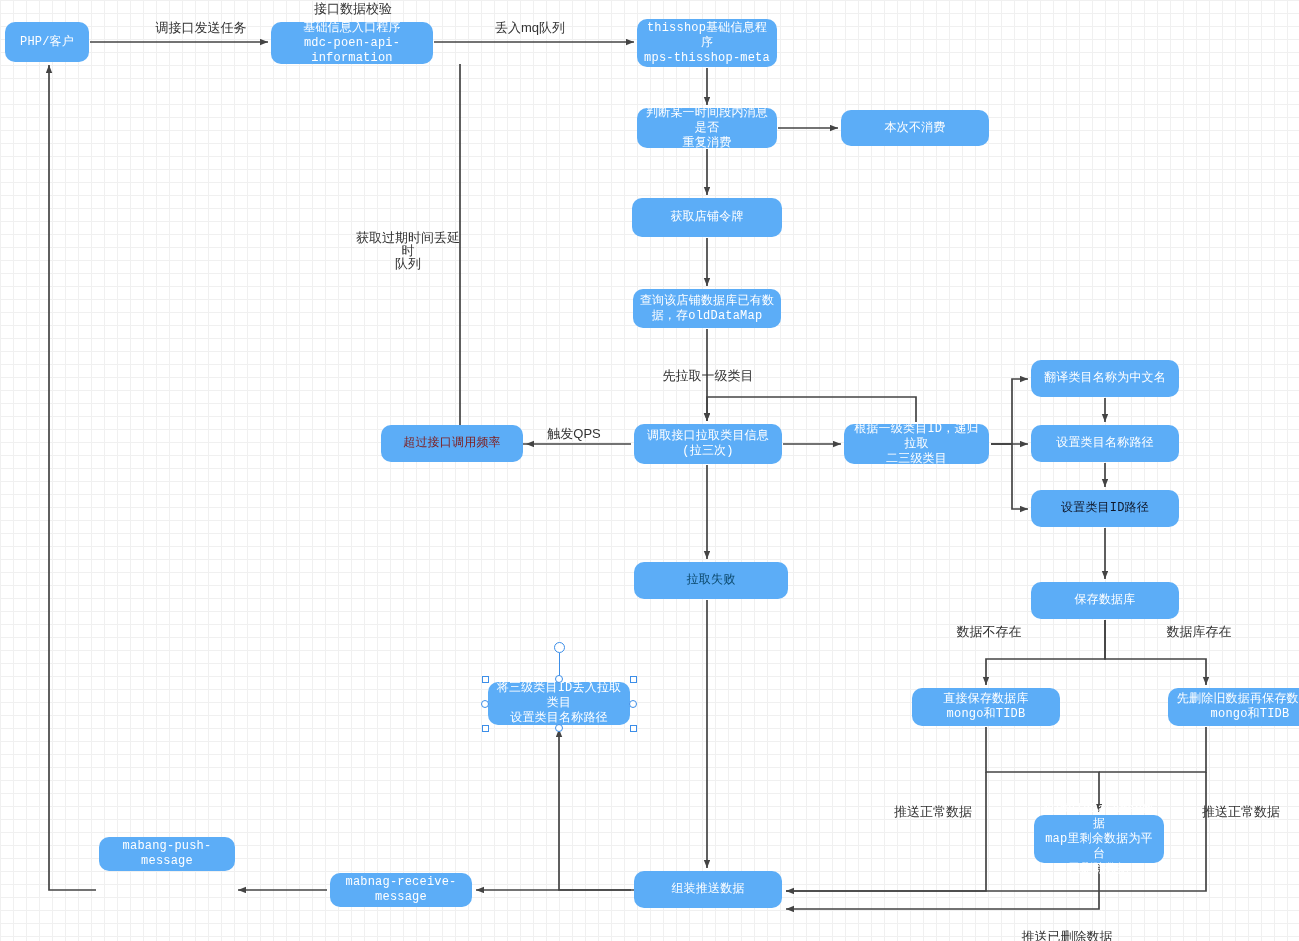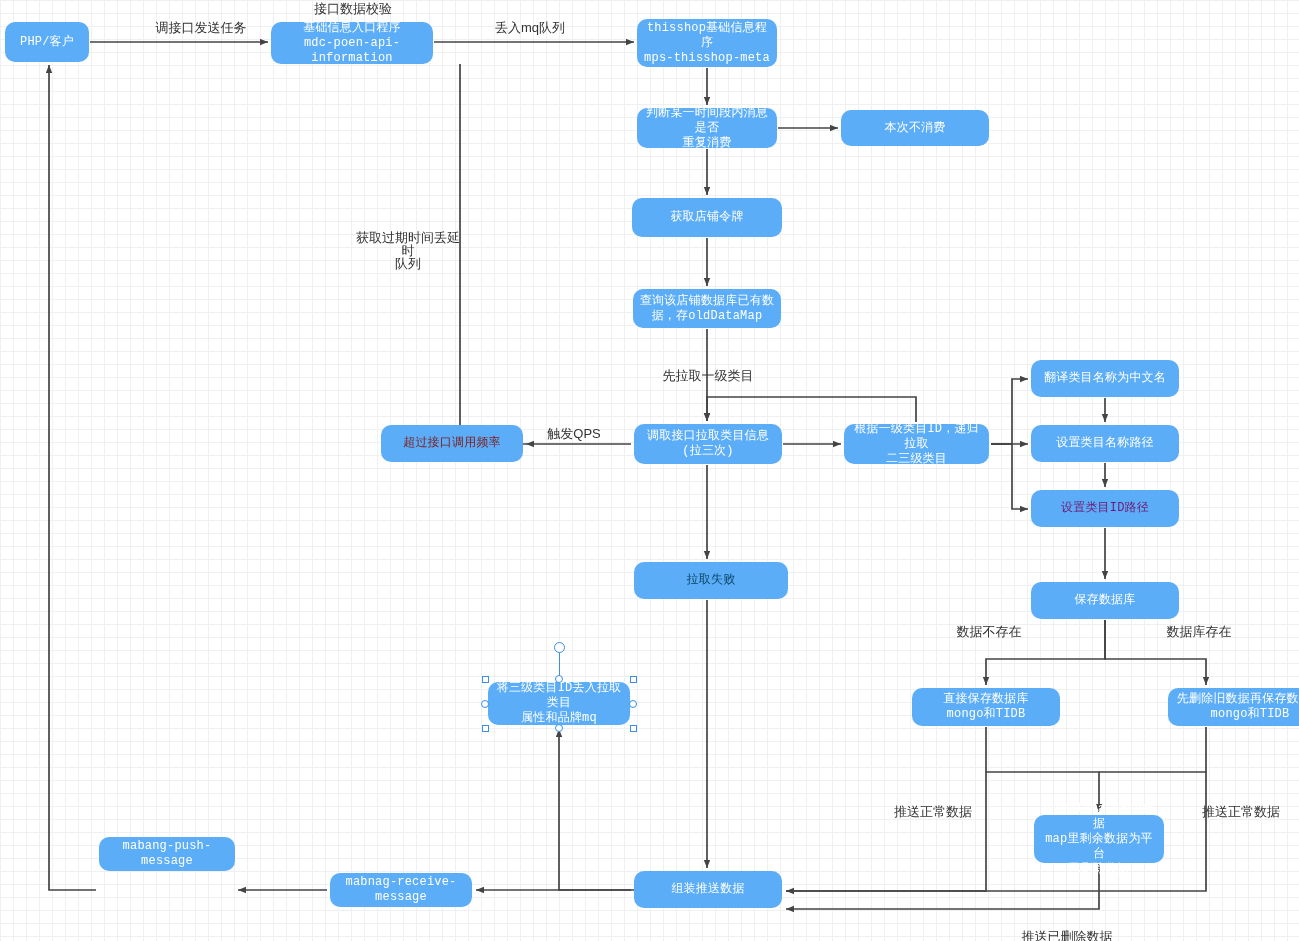--- a/index.html
+++ b/index.html
@@ -173,32 +173,32 @@
   <div class="node" style="left: 632px; top: 198px; width: 150px; height: 39px; background: rgb(92, 173, 247); color: rgb(255, 255, 255);">获取店铺令牌</div>
   <div class="node" style="left: 633px; top: 289px; width: 148px; height: 39px; background: rgb(92, 173, 247); color: rgb(255, 255, 255);">查询该店铺数据库已有数
 据，存oldDataMap</div>
   <div class="node" style="left: 381px; top: 425px; width: 142px; height: 37px; background: rgb(92, 173, 247); color: #7f1d1d;">超过接口调用频率</div>
   <div class="node" style="left: 634px; top: 424px; width: 148px; height: 40px; background: rgb(92, 173, 247); color: rgb(255, 255, 255);">调取接口拉取类目信息
 (拉三次)</div>
   <div class="node" style="left: 844px; top: 424px; width: 145px; height: 40px; background: rgb(92, 173, 247); color: rgb(255, 255, 255);">根据一级类目ID，递归拉取
 二三级类目</div>
   <div class="node" style="left: 1031px; top: 360px; width: 148px; height: 37px; background: rgb(92, 173, 247); color: rgb(255, 255, 255);">翻译类目名称为中文名</div>
   <div class="node" style="left: 1031px; top: 425px; width: 148px; height: 37px; background: rgb(92, 173, 247); color: rgb(255, 255, 255);">设置类目名称路径</div>
-  <div class="node" style="left: 1031px; top: 490px; width: 148px; height: 37px; background: rgb(92, 173, 247); color: #701a75;">设置类目ID路径</div>
+  <div class="node" style="left: 1031px; top: 490px; width: 148px; height: 37px; background: rgb(92, 173, 247); color: #0f172a;">设置类目ID路径</div>
   <div class="node" style="left: 1031px; top: 582px; width: 148px; height: 37px; background: rgb(92, 173, 247); color: rgb(255, 255, 255);">保存数据库</div>
   <div class="node" style="left: 634px; top: 562px; width: 154px; height: 37px; background: rgb(92, 173, 247); color: #0c4a6e;">拉取失败</div>
   <div class="node" style="left: 912px; top: 688px; width: 148px; height: 38px; background: rgb(92, 173, 247); color: rgb(255, 255, 255);">直接保存数据库
 mongo和TIDB</div>
   <div class="node" style="left: 1168px; top: 688px; width: 164px; height: 38px; background: rgb(92, 173, 247); color: rgb(255, 255, 255);">先删除旧数据再保存数据库
 mongo和TIDB</div>
   <div class="node" style="left: 1034px; top: 815px; width: 130px; height: 48px; background: rgb(92, 173, 247); color: rgb(255, 255, 255);">过滤oldDataMap数据
 map里剩余数据为平台
 已删除数据</div>
   <div class="node selected" style="left: 488px; top: 682px; width: 142px; height: 43px; background: rgb(92, 173, 247); color: rgb(255, 255, 255);">将三级类目ID丢入拉取类目
-属性和品牌mq</div>
+设置类目名称路径</div>
   <div class="node" style="left: 634px; top: 871px; width: 148px; height: 37px; background: rgb(92, 173, 247); color: rgb(255, 255, 255);">组装推送数据</div>
   <div class="node" style="left: 330px; top: 873px; width: 142px; height: 34px; background: rgb(92, 173, 247); color: rgb(255, 255, 255);">mabnag-receive-message</div>
   <div class="node" style="left: 99px; top: 837px; width: 136px; height: 34px; background: rgb(92, 173, 247); color: rgb(255, 255, 255);">mabang-push-message</div>
 
   <div class="edge-label" style="left: 141px; top: 21px; width: 120px;">调接口发送任务</div>
   <div class="edge-label" style="left: 293px; top: 2px; width: 120px;">接口数据校验</div>
   <div class="edge-label" style="left: 480px; top: 21px; width: 100px;">丢入mq队列</div>
   <div class="edge-label" style="left: 352px; top: 231px; width: 112px;">获取过期时间丢延时
 队列</div>
   <div class="edge-label" style="left: 648px; top: 369px; width: 120px;">先拉取一级类目</div>

